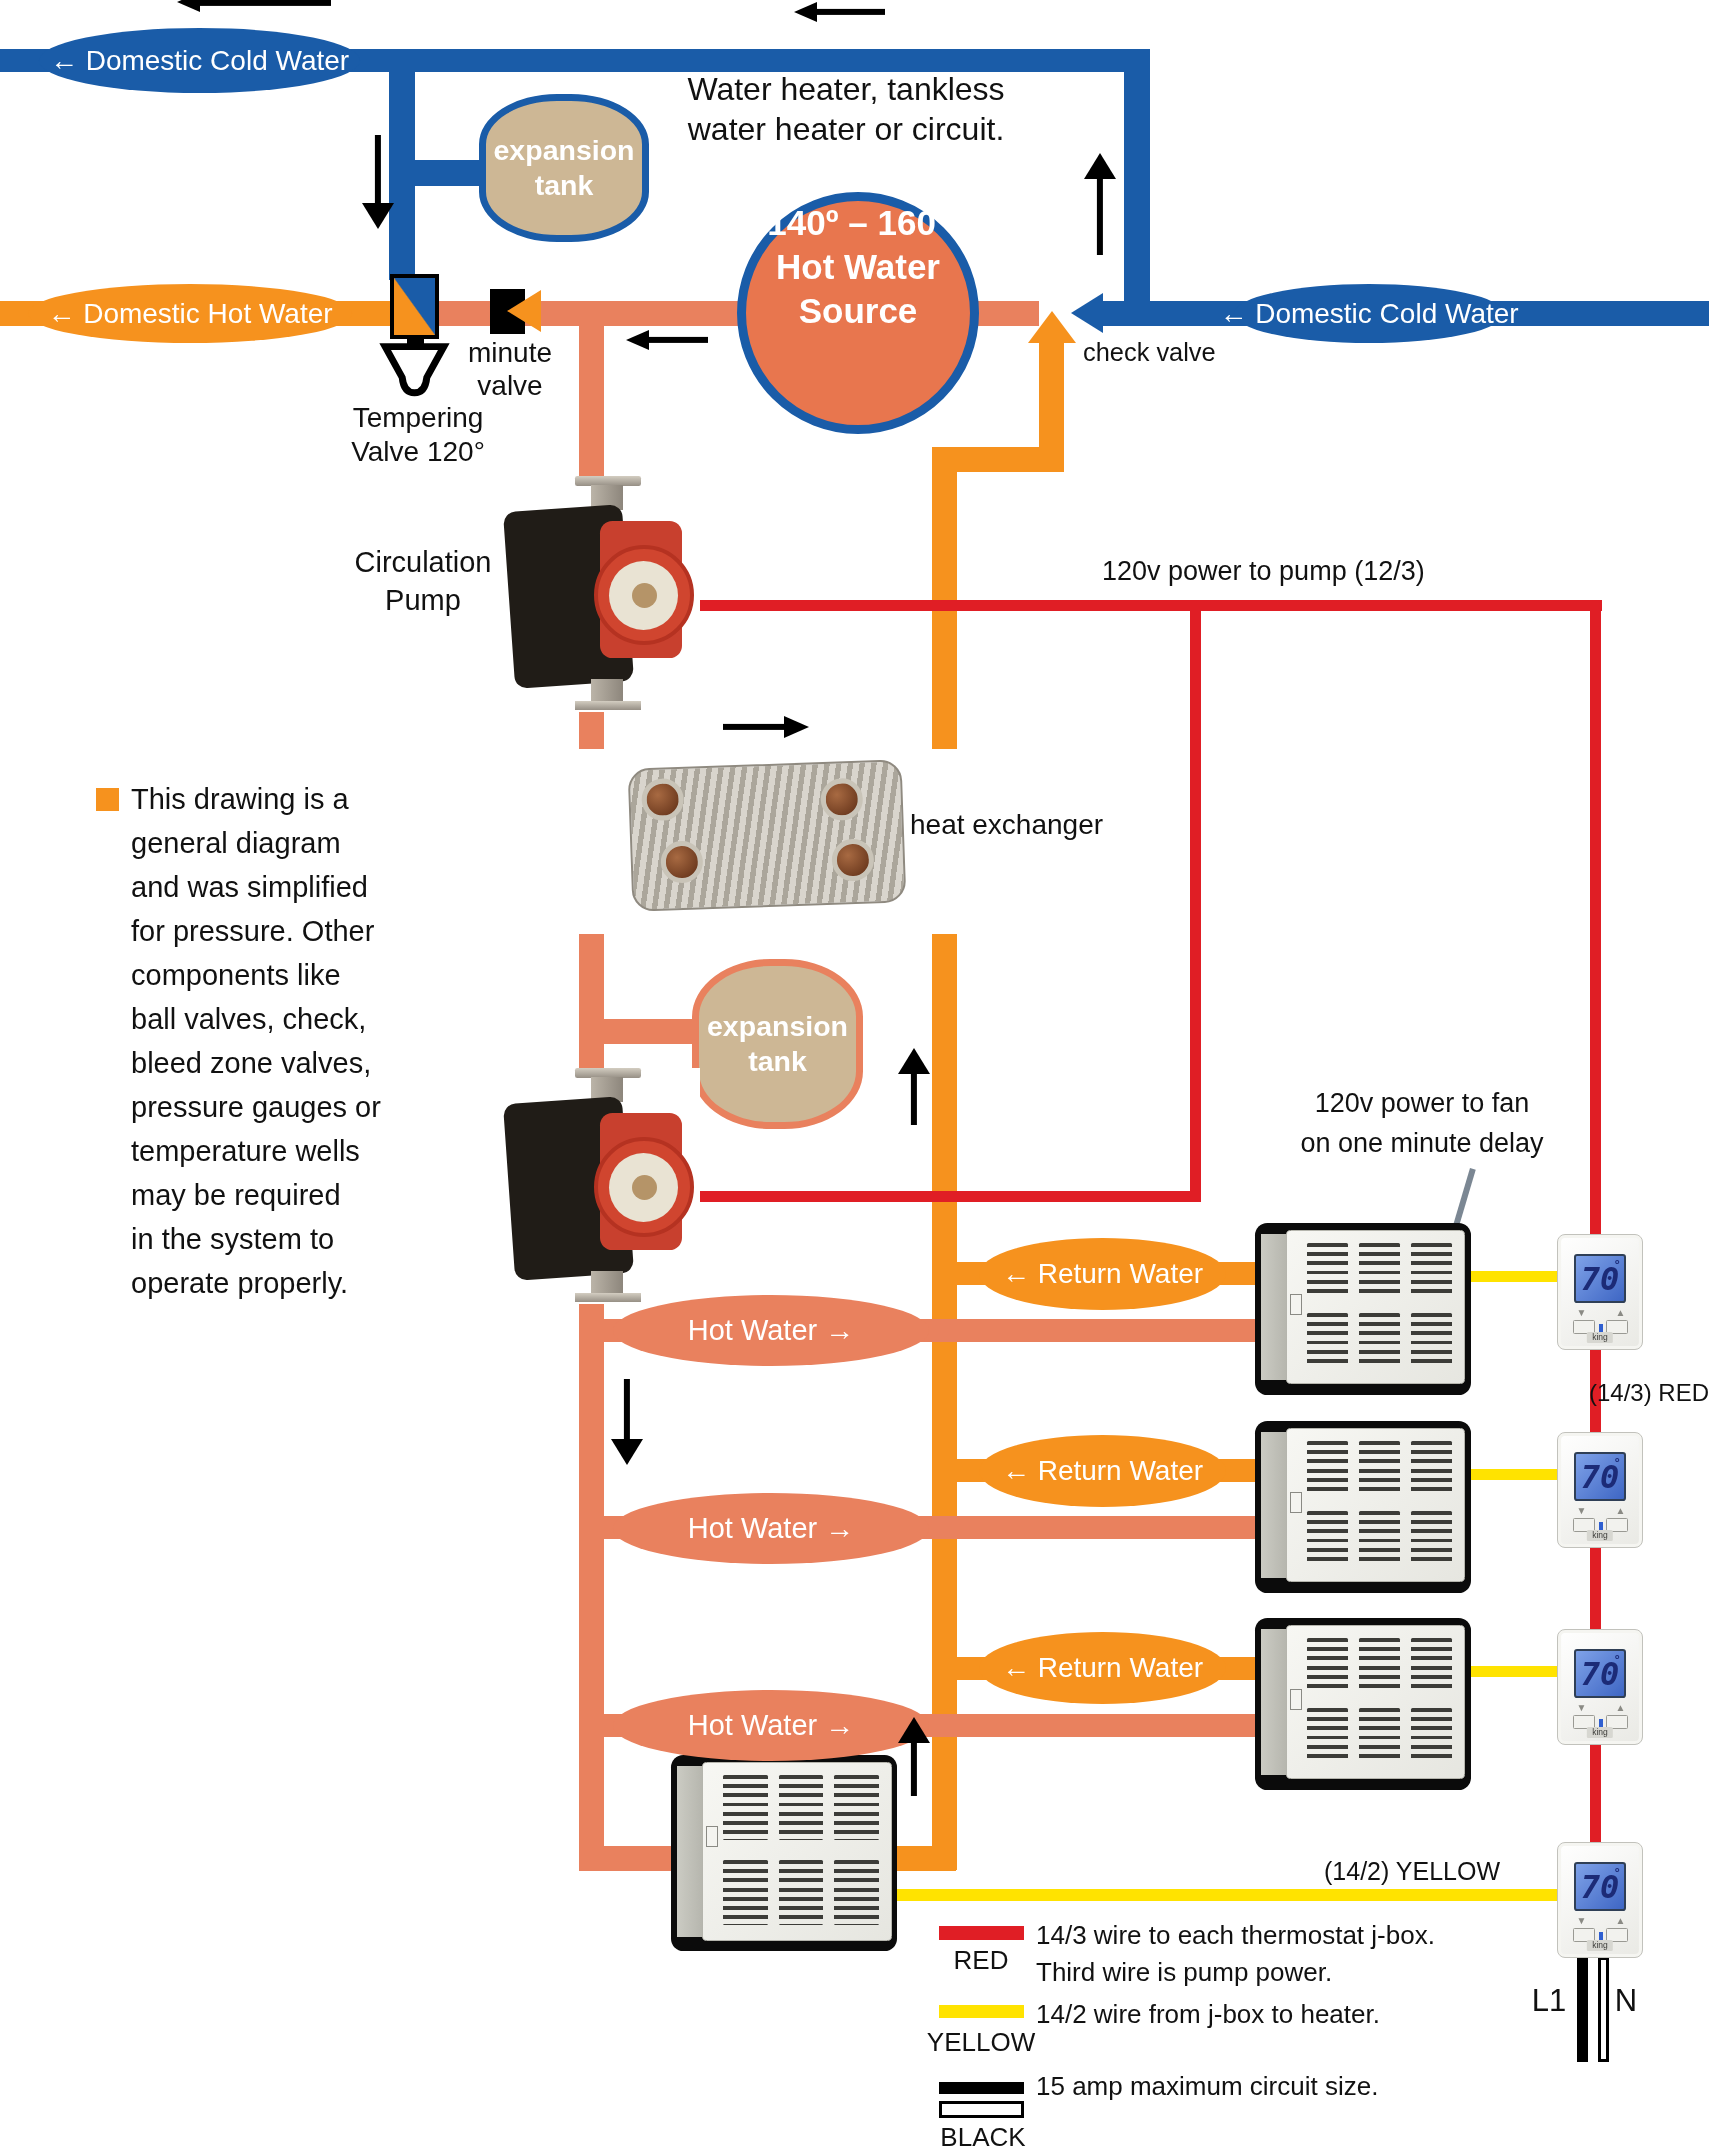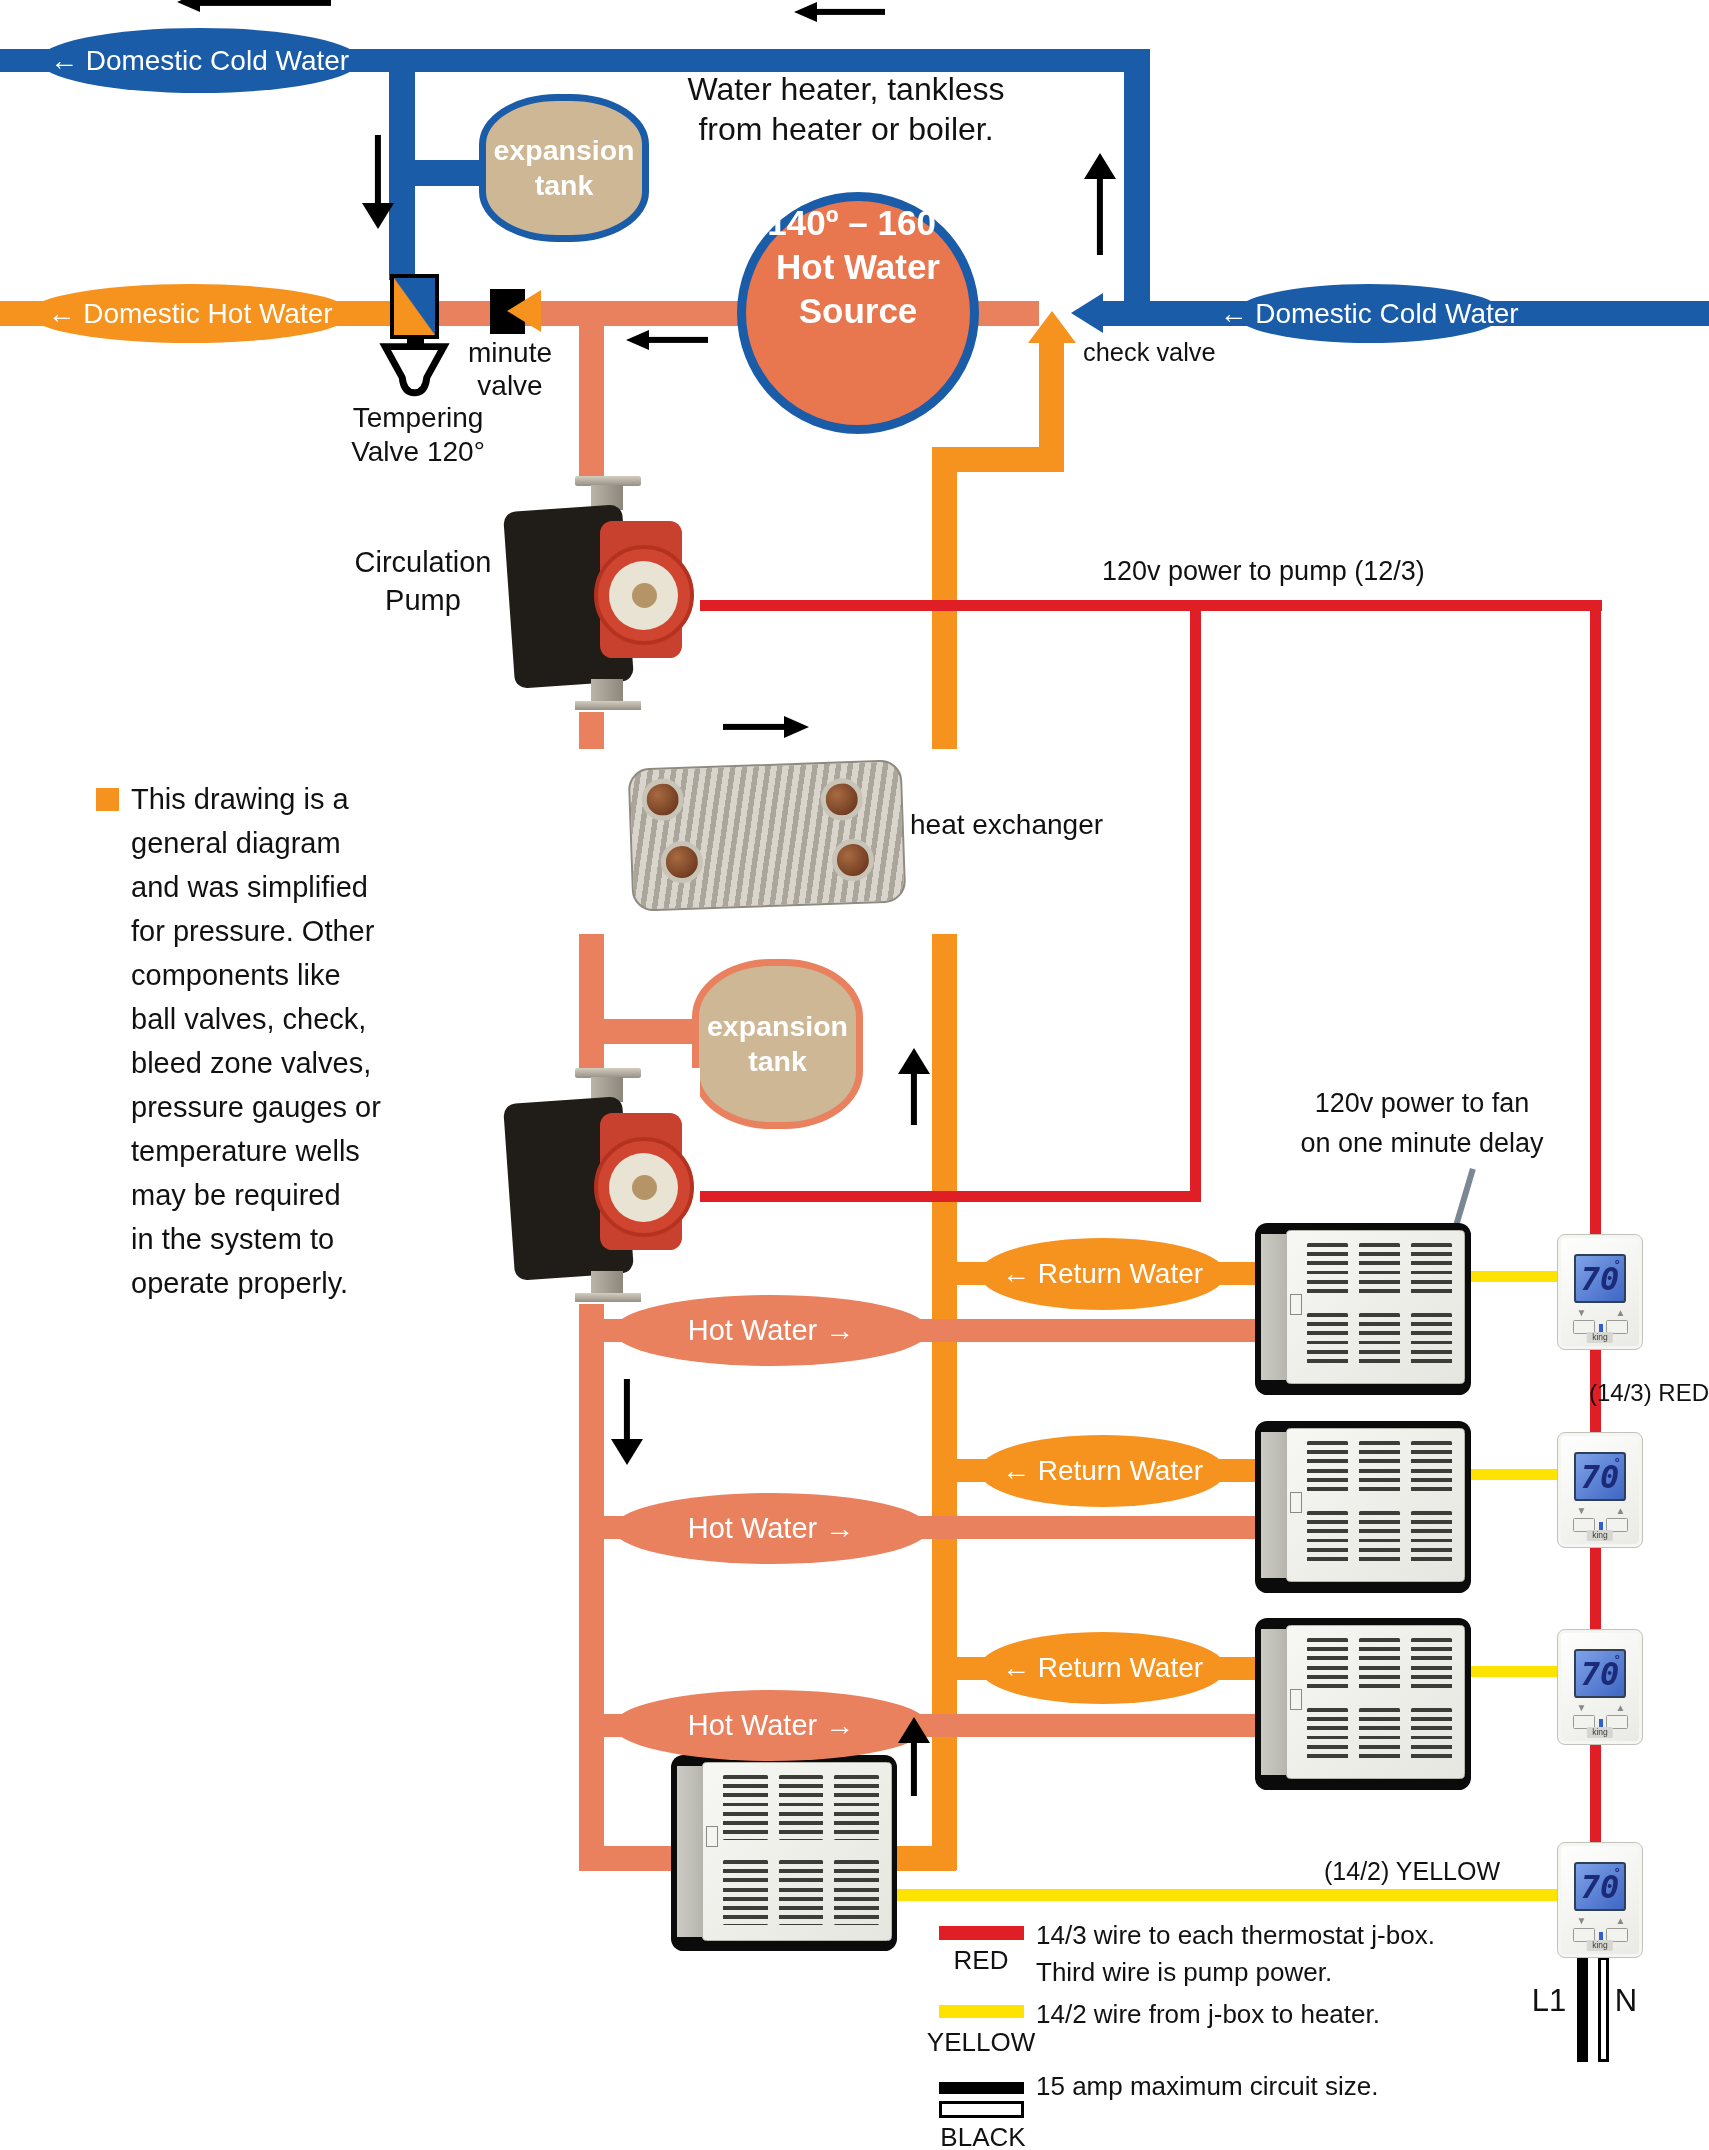--- a/index.html
+++ b/index.html
@@ -371,21 +371,21 @@
   <div class="ar ar-left" style="left:794px;top:1.5px;width:91px;height:20px"></div>
   <div class="ar ar-down" style="left:361px;top:135px;width:34px;height:94px"></div>
   <div class="ar ar-up" style="left:1083px;top:153px;width:34px;height:102px"></div>
   <div class="ar ar-left" style="left:626px;top:330px;width:82px;height:20px"></div>
   <div class="ar ar-right" style="left:723px;top:715px;width:86px;height:23px"></div>
   <div class="ar ar-up" style="left:897px;top:1048px;width:34px;height:77px"></div>
   <div class="ar ar-down" style="left:610px;top:1379px;width:34px;height:86px"></div>
   <div class="ar ar-up" style="left:897px;top:1717px;width:34px;height:79px"></div>
 
   <div class="lbl c" style="left:846px;top:71px;font-size:32px">Water heater, tankless</div>
-  <div class="lbl c" style="left:846px;top:111px;font-size:32px">from heater or boiler.</div>
+  <div class="lbl c" style="left:846px;top:111px;font-size:32px">water heater or circuit.</div>
   <div class="lbl c" style="left:510px;top:337px;font-size:28px">minute</div>
   <div class="lbl c" style="left:510px;top:370px;font-size:28px">valve</div>
   <div class="lbl" style="left:1083px;top:338px;font-size:25.4px">check valve</div>
   <div class="lbl c" style="left:418px;top:402px;font-size:28px">Tempering</div>
   <div class="lbl c" style="left:418px;top:436px;font-size:28px">Valve 120°</div>
   <div class="lbl c" style="left:423px;top:546px;font-size:29px">Circulation</div>
   <div class="lbl c" style="left:423px;top:584px;font-size:29px">Pump</div>
   <div class="lbl" style="left:910px;top:809px;font-size:28px">heat exchanger</div>
   <div class="lbl" style="left:1102px;top:556px;font-size:27px">120v power to pump (12/3)</div>
   <div class="lbl c" style="left:1422px;top:1088px;font-size:27px">120v power to fan</div>

